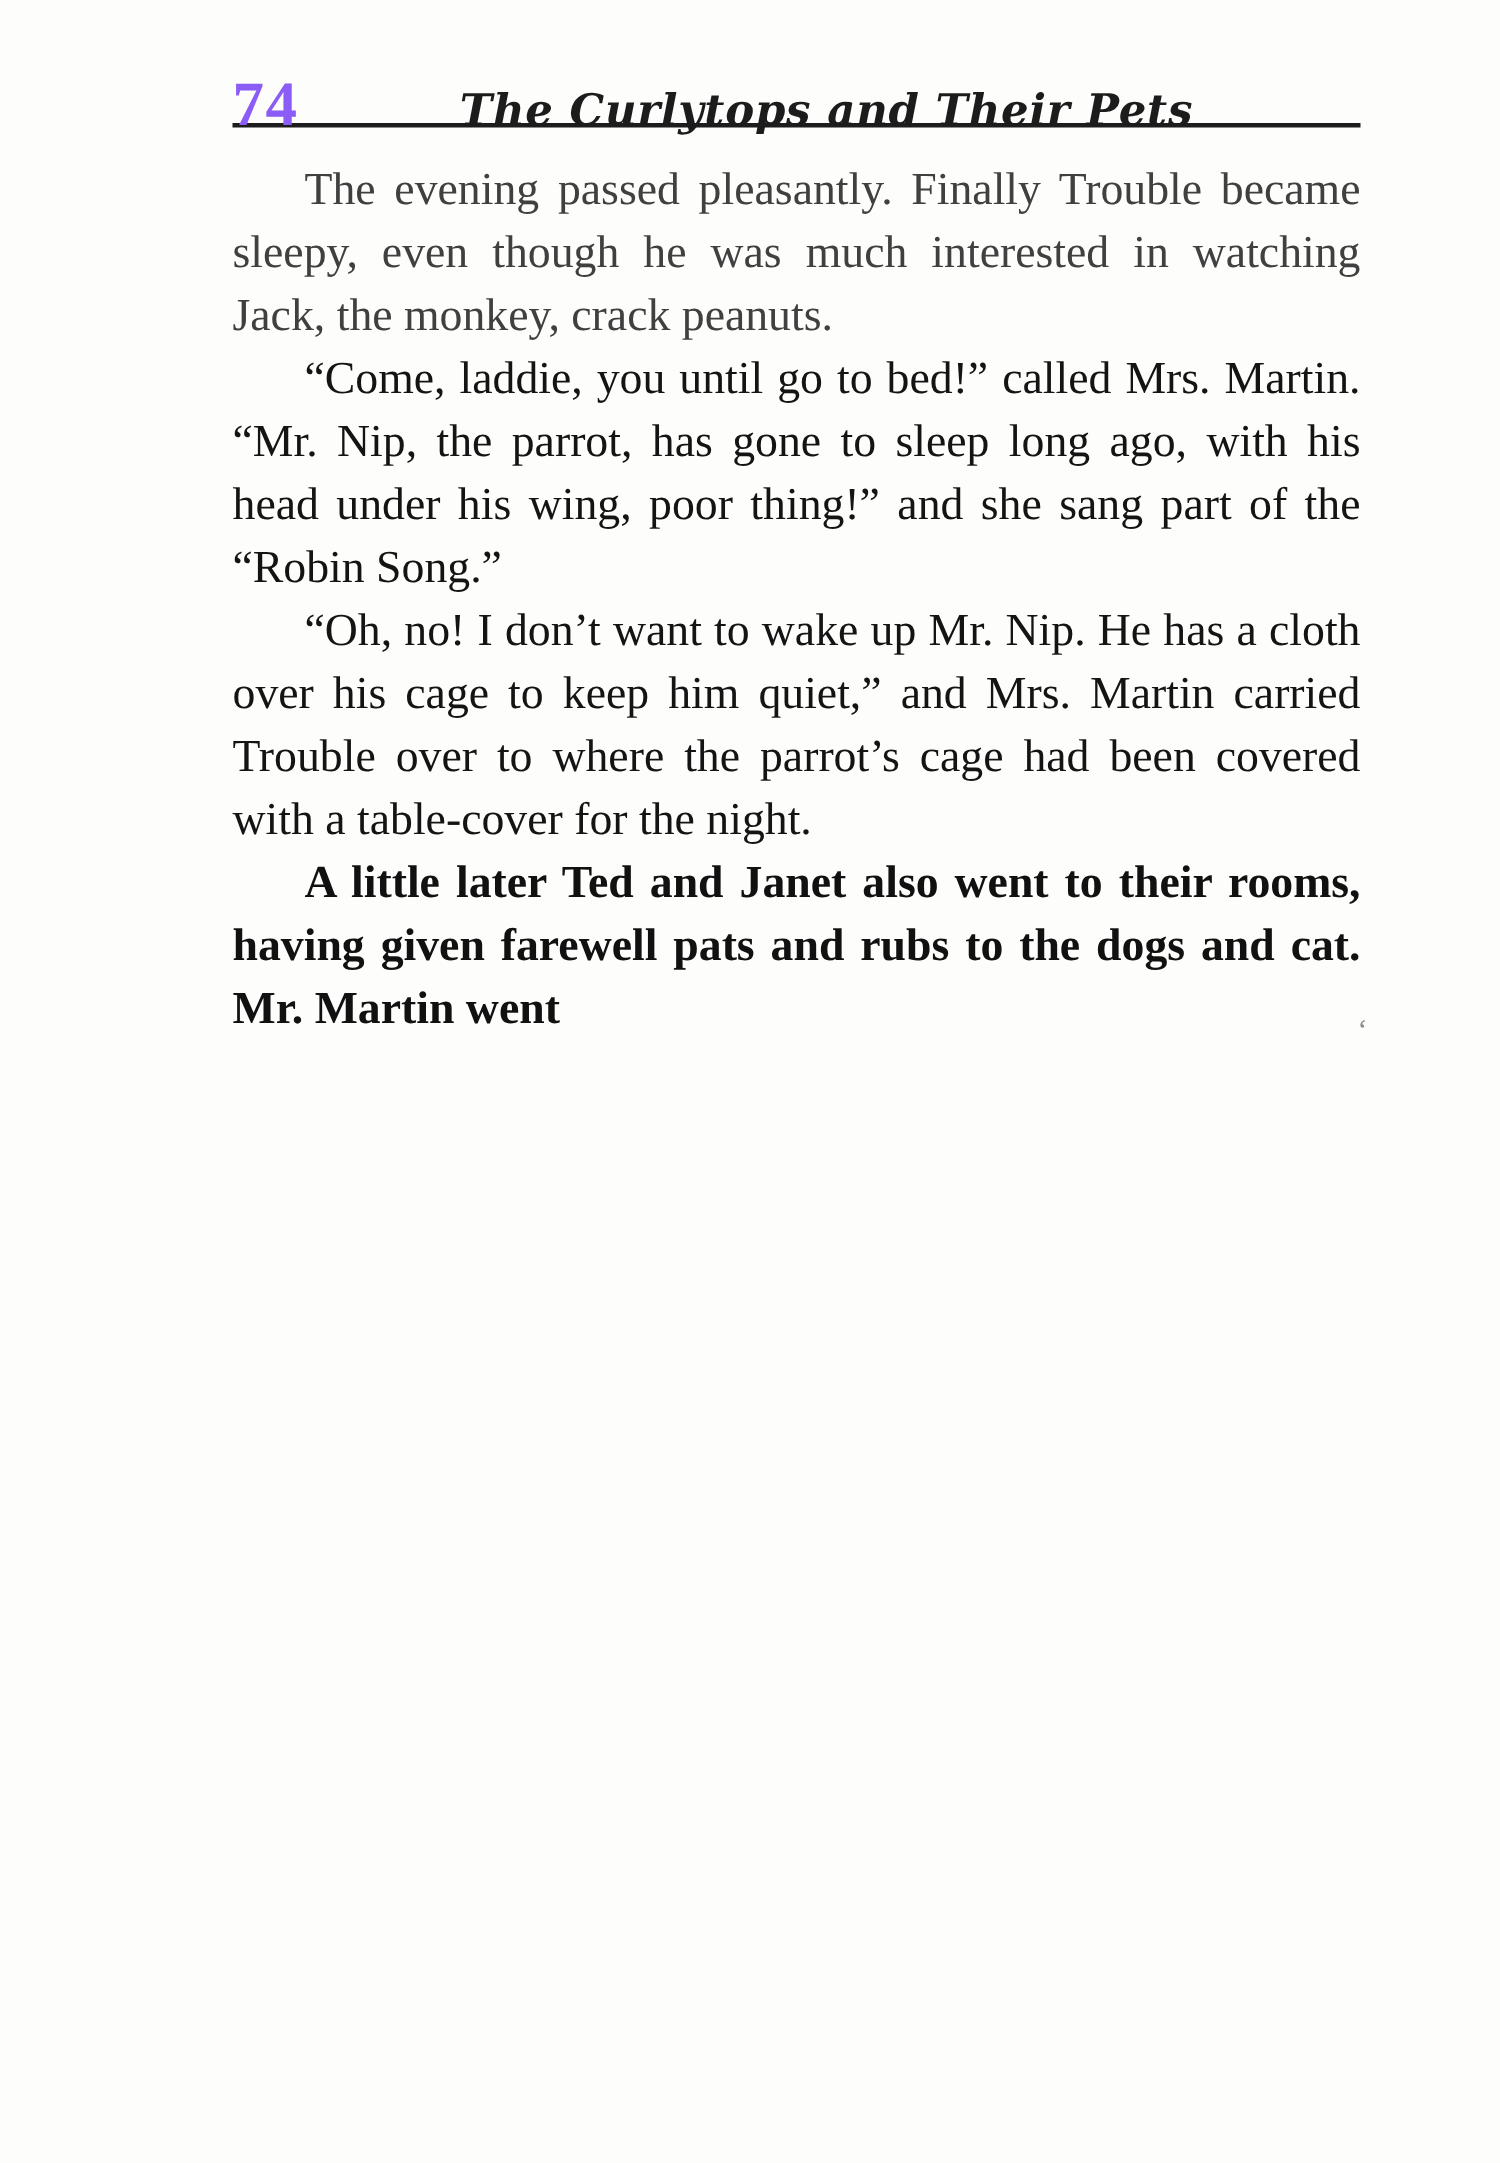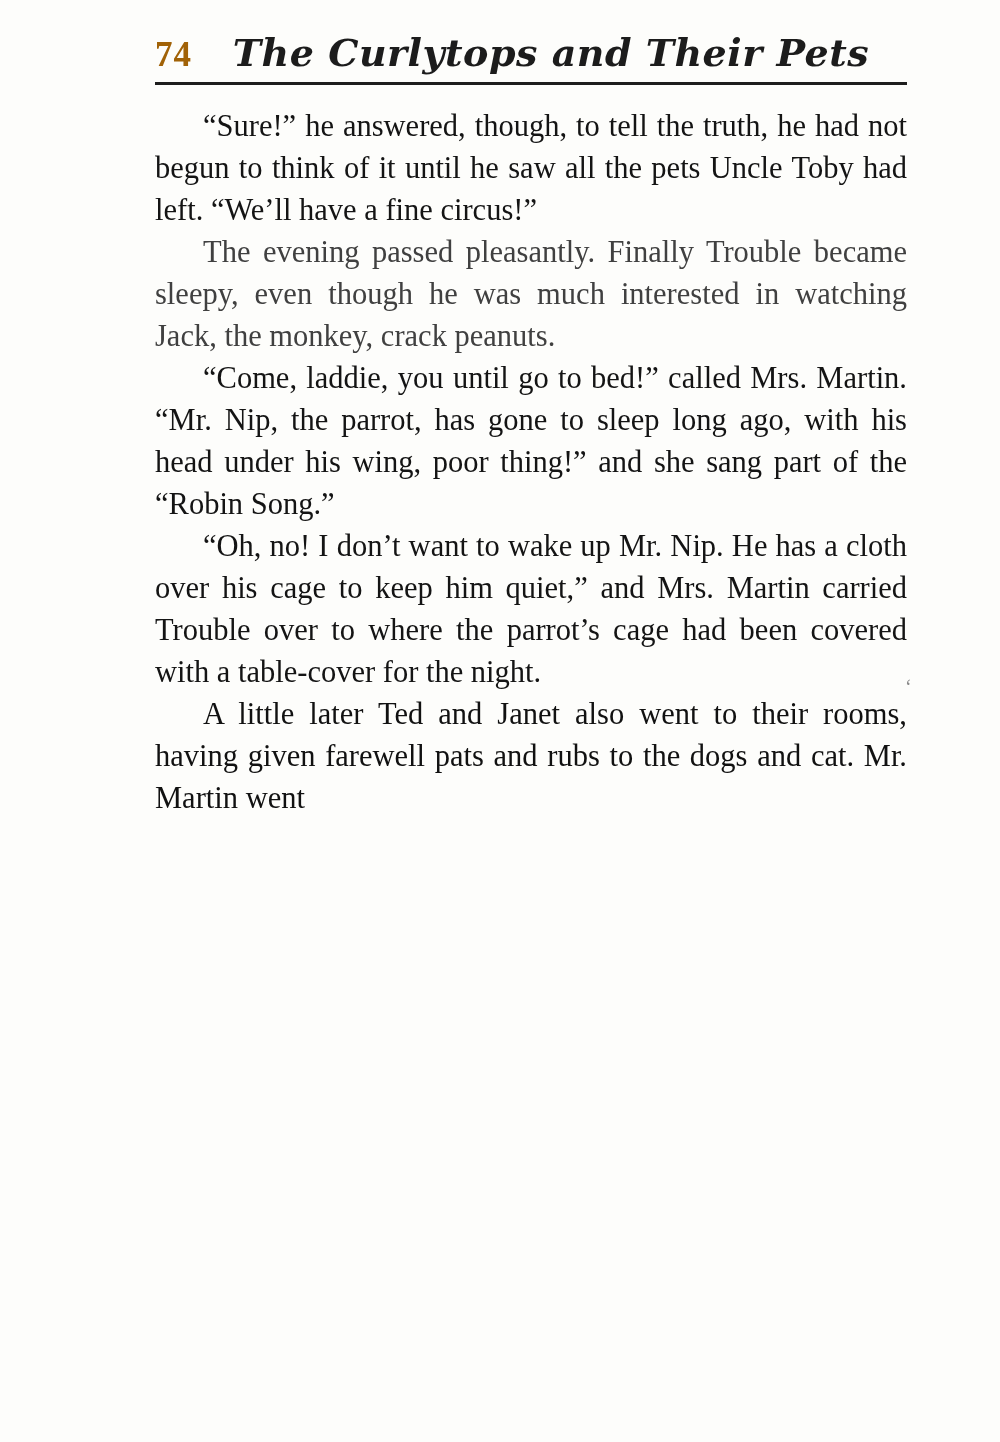--- a/index.html
+++ b/index.html
@@ -30,33 +30,34 @@
   }
   
   .running-head {
     display: flex;
     align-items: baseline;
     height: 46px;
   }
   .folio {
     font-family: "Liberation Serif", serif;
     font-weight: bold;
-    font-size: 35px;
+    font-size: 42px;
     letter-spacing: 1px;
-    color: #a16207;
+    color: #8b5cf6;
     width: 72px;
     flex: 0 0 72px;
+    margin-top: 16px;
   }
   .head-title {
     flex: 1;
     text-align: center;
     font-family: "DejaVu Serif", serif;
     font-style: italic;
     font-weight: bold;
-    font-size: 38px;
+    font-size: 29px;
     letter-spacing: 0.5px;
     color: #1c1c1c;
     padding-right: 40px;
   }
   .rule {
     margin-top: 6px;
     border-top: 3px solid #1d1d1d;
     width: 752px;
     height: 0;
   }
@@ -77,21 +78,21 @@
     hyphens: manual;
   }
 
   .p1 { }
   .p2 { }
   .p3 { color: #404040; }
   .p4 { }
   .p5 { }
   .p6 { }
   .p7 { }
-  .p8 { font-weight: 400; color: #111; }
+  .p8 { font-weight: 700; color: #111; }
 
   .stray-mark {
     position: absolute;
     left: 905px;
     top: 676px;
     font-size: 20px;
     color: #8a8a8a;
   }
 </style>
 </head>
@@ -100,21 +101,20 @@
 <div class="page">
   <div class="page-inner">
 
     <div class="running-head">
       <div class="folio">74</div>
       <div class="head-title">The Curlytops and Their Pets</div>
     </div>
     <div class="rule"></div>
 
     <div class="body-text">
-      <p class="p2">“Sure!” he answered, though, to tell the truth, he had not begun to think of it until he saw all the pets Uncle Toby had left. “We’ll have a fine circus!”</p>
       <p class="p3">The evening passed pleasantly. Finally Trouble became sleepy, even though he was much interested in watching Jack, the monkey, crack peanuts.</p>
       <p class="p4">“Come, laddie, you until go to bed!” called Mrs. Martin. “Mr. Nip, the parrot, has gone to sleep long ago, with his head under his wing, poor thing!” and she sang part of the “Robin Song.”</p>
       <p class="p6">“Oh, no! I don’t want to wake up Mr. Nip. He has a cloth over his cage to keep him quiet,” and Mrs. Martin carried Trouble over to where the parrot’s cage had been covered with a table-cover for the night.</p>
       <p class="p8">A little later Ted and Janet also went to their rooms, having given farewell pats and rubs to the dogs and cat. Mr. Martin went</p>
     </div>
 
   </div>
 
   <div class="stray-mark">‘</div>
 </div>

